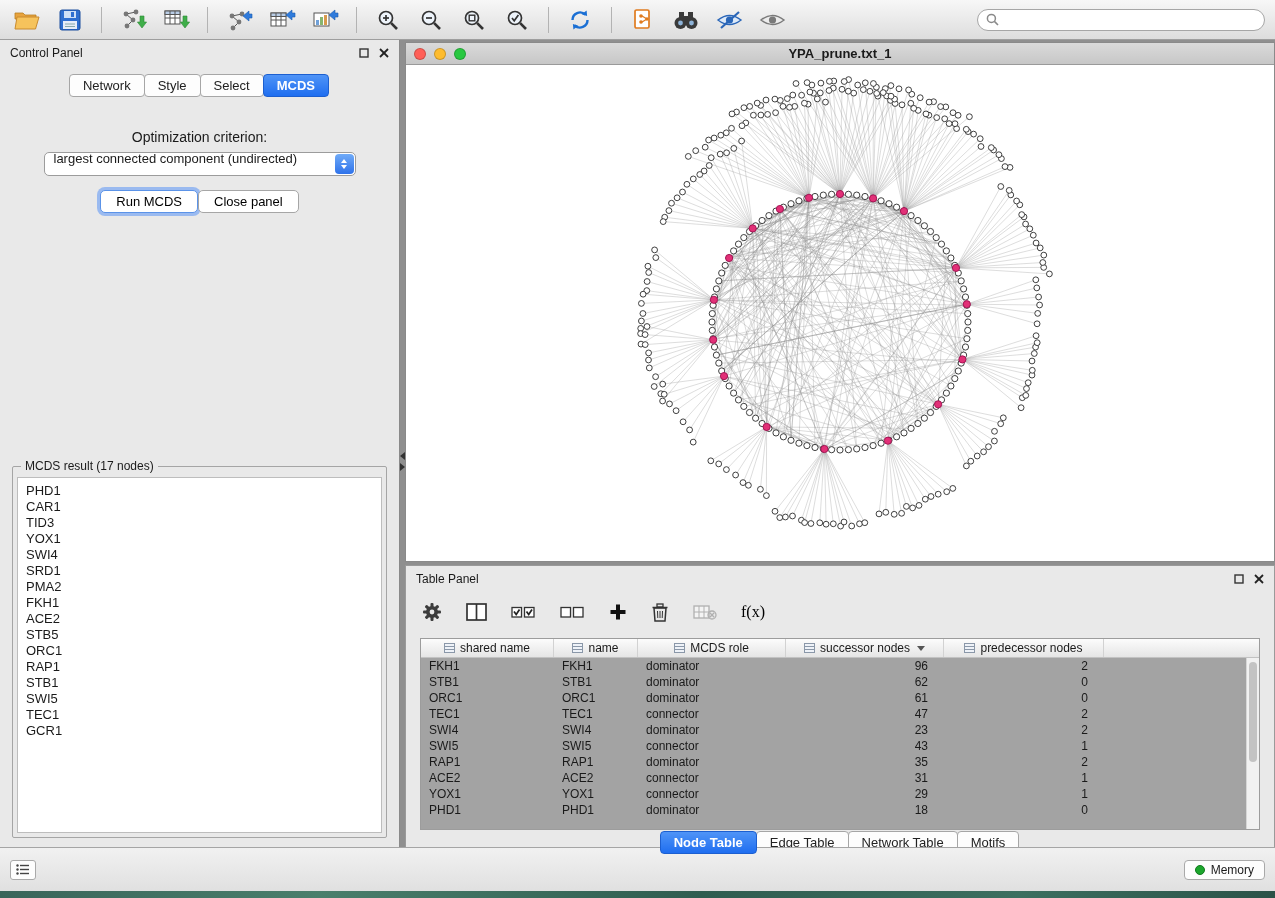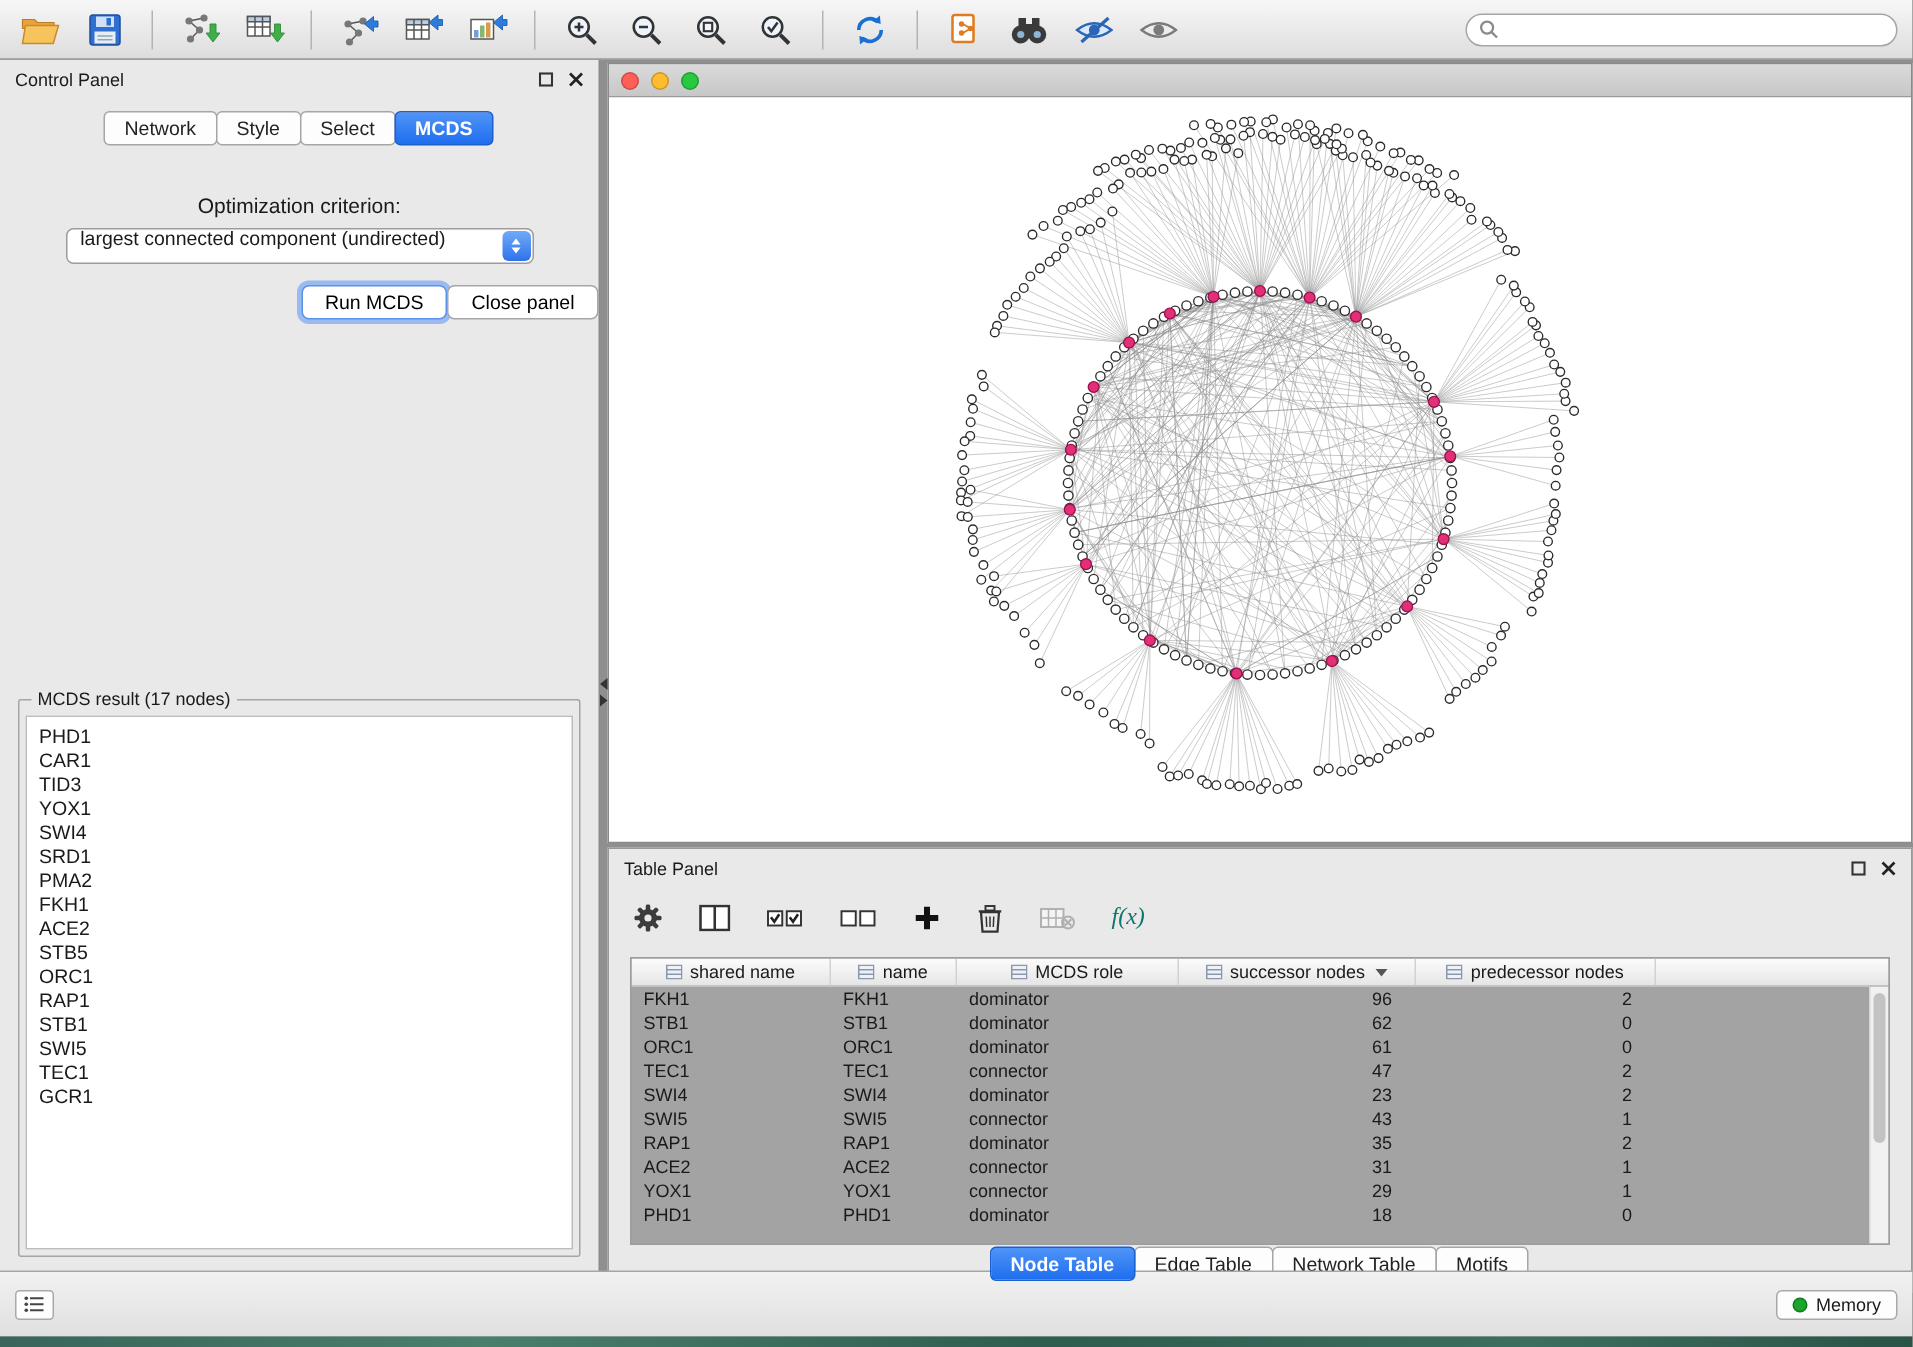--- a/index.html
+++ b/index.html
@@ -25,21 +25,21 @@
   .cp-tab { font-size: 13px; padding: 3px 13px; background: #fdfdfd; border: 1px solid #a6a6a6;
     border-radius: 4px; margin-left: -1px; color: #222; cursor: default; }
   .cp-tab.active { background: linear-gradient(#4f94f7, #1f6ef0); color: #fff; border-color: #1c5fd0; font-weight: bold; position: relative; z-index: 1; }
   .opt-label { text-align: center; margin-top: 32px; font-size: 14px; }
   .criterion-select { margin: 7px auto 0; width: 312px; height: 24px; background: #fff; border: 1px solid #9c9c9c;
     border-radius: 5px; display: flex; align-items: center; position: relative; font-size: 13px; padding: 0 26px 12px 9px; }
   .stepper { position: absolute; right: 1px; top: 1px; bottom: 1px; width: 19px; border-radius: 4px;
     background: linear-gradient(#70abf8, #2e72ea); display: flex; flex-direction: column; align-items: center; justify-content: center; gap: 2px; }
   .tri-up { width: 0; height: 0; border-left: 3.5px solid transparent; border-right: 3.5px solid transparent; border-bottom: 4.5px solid #fff; }
   .tri-down { width: 0; height: 0; border-left: 3.5px solid transparent; border-right: 3.5px solid transparent; border-top: 4.5px solid #fff; }
-  .cp-buttons { display: flex; justify-content: flex-end; margin-top: 14px; }
+  .cp-buttons { display: flex; justify-content: center; margin-top: 14px; }
   .btn { font-size: 13px; padding: 3px 15px; background: #fff; border: 1px solid #a6a6a6; border-radius: 5px; cursor: default; }
   .btn.focused { box-shadow: 0 0 0 3px rgba(90, 148, 246, 0.55); border-color: #5b93e8; }
   .result-group { position: absolute; left: 12px; right: 12px; top: 426px; bottom: 24px; border: 1px solid #a5a5a5; border-radius: 2px; }
   .result-legend { position: absolute; top: -8px; left: 8px; background: #e9e9e9; padding: 0 4px; font-size: 12px; }
   .result-list { position: absolute; left: 4px; right: 4px; top: 10px; bottom: 4px; background: #fff;
     border: 1px solid #bdbdbd; overflow: hidden; font-size: 13px; padding: 5px 2px; }
   .result-item { height: 16px; line-height: 16px; padding-left: 6px; }
 
   
   .v-divider-handle { position: absolute; left: 399px; top: 448px; width: 7px; height: 26px;
@@ -54,21 +54,21 @@
   .traffic { display: flex; gap: 8px; padding-left: 8px; }
   .light { width: 12px; height: 12px; border-radius: 50%; border: 0.5px solid rgba(0,0,0,0.2); }
   .light.red { background: #ff5f57; } .light.yellow { background: #febc2e; } .light.green { background: #28c840; }
   .net-title { position: absolute; left: 0; right: 0; text-align: center; font-size: 13px; font-weight: bold; pointer-events: none; }
   .net-canvas { position: absolute; left: 0; top: 22px; right: 0; bottom: 0; background: #fff; overflow: hidden; }
 
   
   .table-panel { position: absolute; left: 405px; top: 565px; right: 0; bottom: 36px; background: #e9e9e9; border: 1px solid #9a9a9a; }
   .tp-toolbar { display: flex; align-items: center; gap: 24px; padding: 6px 16px; height: 40px; }
   .tp-icon { display: flex; align-items: center; justify-content: center; }
-  .fx-label { font-family: "Liberation Serif", serif; font-style: italic; font-size: 16px; color: #0f766e; }
+  .fx-label { font-family: "Liberation Serif", serif; font-size: 16px; color: #000000; }
   .tp-tablewrap { position: absolute; left: 14px; right: 14px; top: 72px; height: 192px; background: #a3a3a3; border: 1px solid #9c9c9c; overflow: hidden; }
   .tgrid-header { display: grid; grid-template-columns: 133px 84px 148px 158px 160px 1fr; height: 19px;
     background: linear-gradient(#fcfcfc, #e5e5e5); border-bottom: 1px solid #c2c2c2; font-size: 12px; }
   .th { display: flex; align-items: center; justify-content: center; gap: 5px; border-right: 1px solid #d2d2d2; overflow: hidden; white-space: nowrap; }
   .sort-tri { width: 0; height: 0; border-left: 4px solid transparent; border-right: 4px solid transparent; border-top: 5px solid #555; margin-left: 2px; }
   .tgrid-body { position: absolute; left: 0; right: 13px; top: 19px; bottom: 0; overflow: hidden; }
   .tgrid-row { display: grid; grid-template-columns: 133px 84px 148px 158px 160px 1fr; height: 16px; font-size: 12px; }
   .td { padding: 0 8px; line-height: 16px; overflow: hidden; white-space: nowrap; }
   .td.num { text-align: right; padding-right: 16px; }
   .vscroll { position: absolute; right: 0; top: 19px; bottom: 0; width: 13px; background: #f1f1f1; border-left: 1px solid #d6d6d6; }
@@ -304,20 +304,21 @@
   <span class="h-right"></span>
 </div>
 
 <div class="net-window">
   <div class="net-titlebar">
     <div class="traffic">
       <span class="light red"></span>
       <span class="light yellow"></span>
       <span class="light green"></span>
     </div>
+    <div class="net-title">YPA_prune.txt_1</div>
   </div>
   <div class="net-canvas">
     <svg id="graph-svg" width="868" height="496">
         <g stroke="#8c8c8c" stroke-width="0.55" stroke-opacity="0.55">
           <line x1="560.8" y1="239.2" x2="490.6" y2="142.2"></line>
           <line x1="560.8" y1="239.2" x2="483.0" y2="138.7"></line>
           <line x1="560.8" y1="239.2" x2="475.1" y2="378.2"></line>
           <line x1="560.8" y1="239.2" x2="349.6" y2="353.2"></line>
           <line x1="560.8" y1="239.2" x2="319.2" y2="200.4"></line>
           <line x1="560.8" y1="239.2" x2="343.5" y2="166.5"></line>

